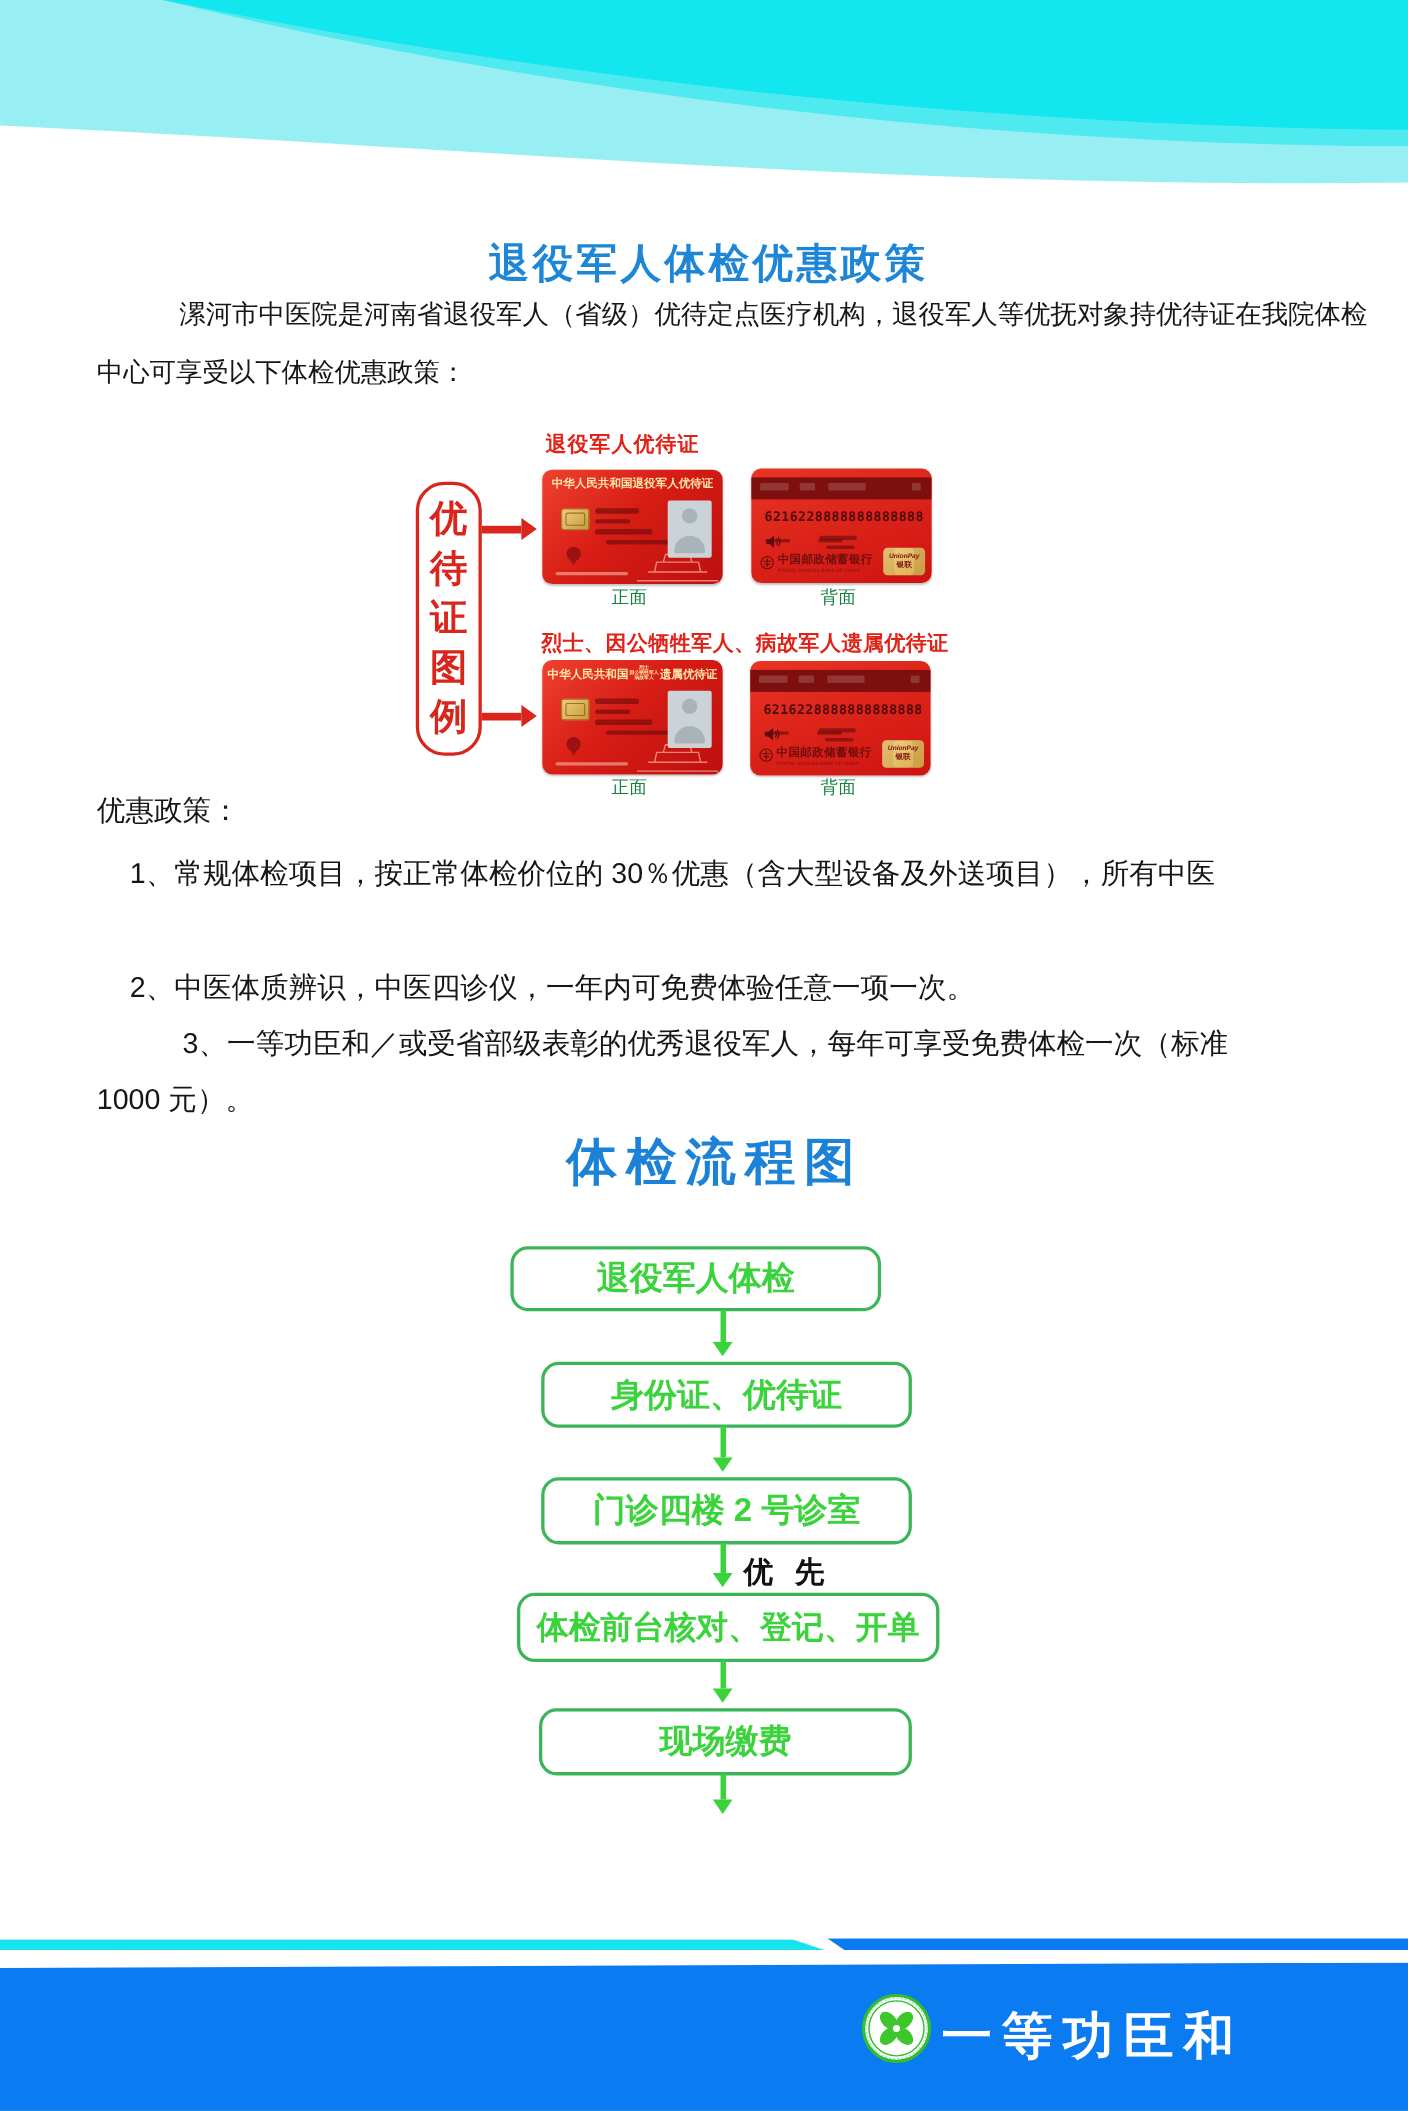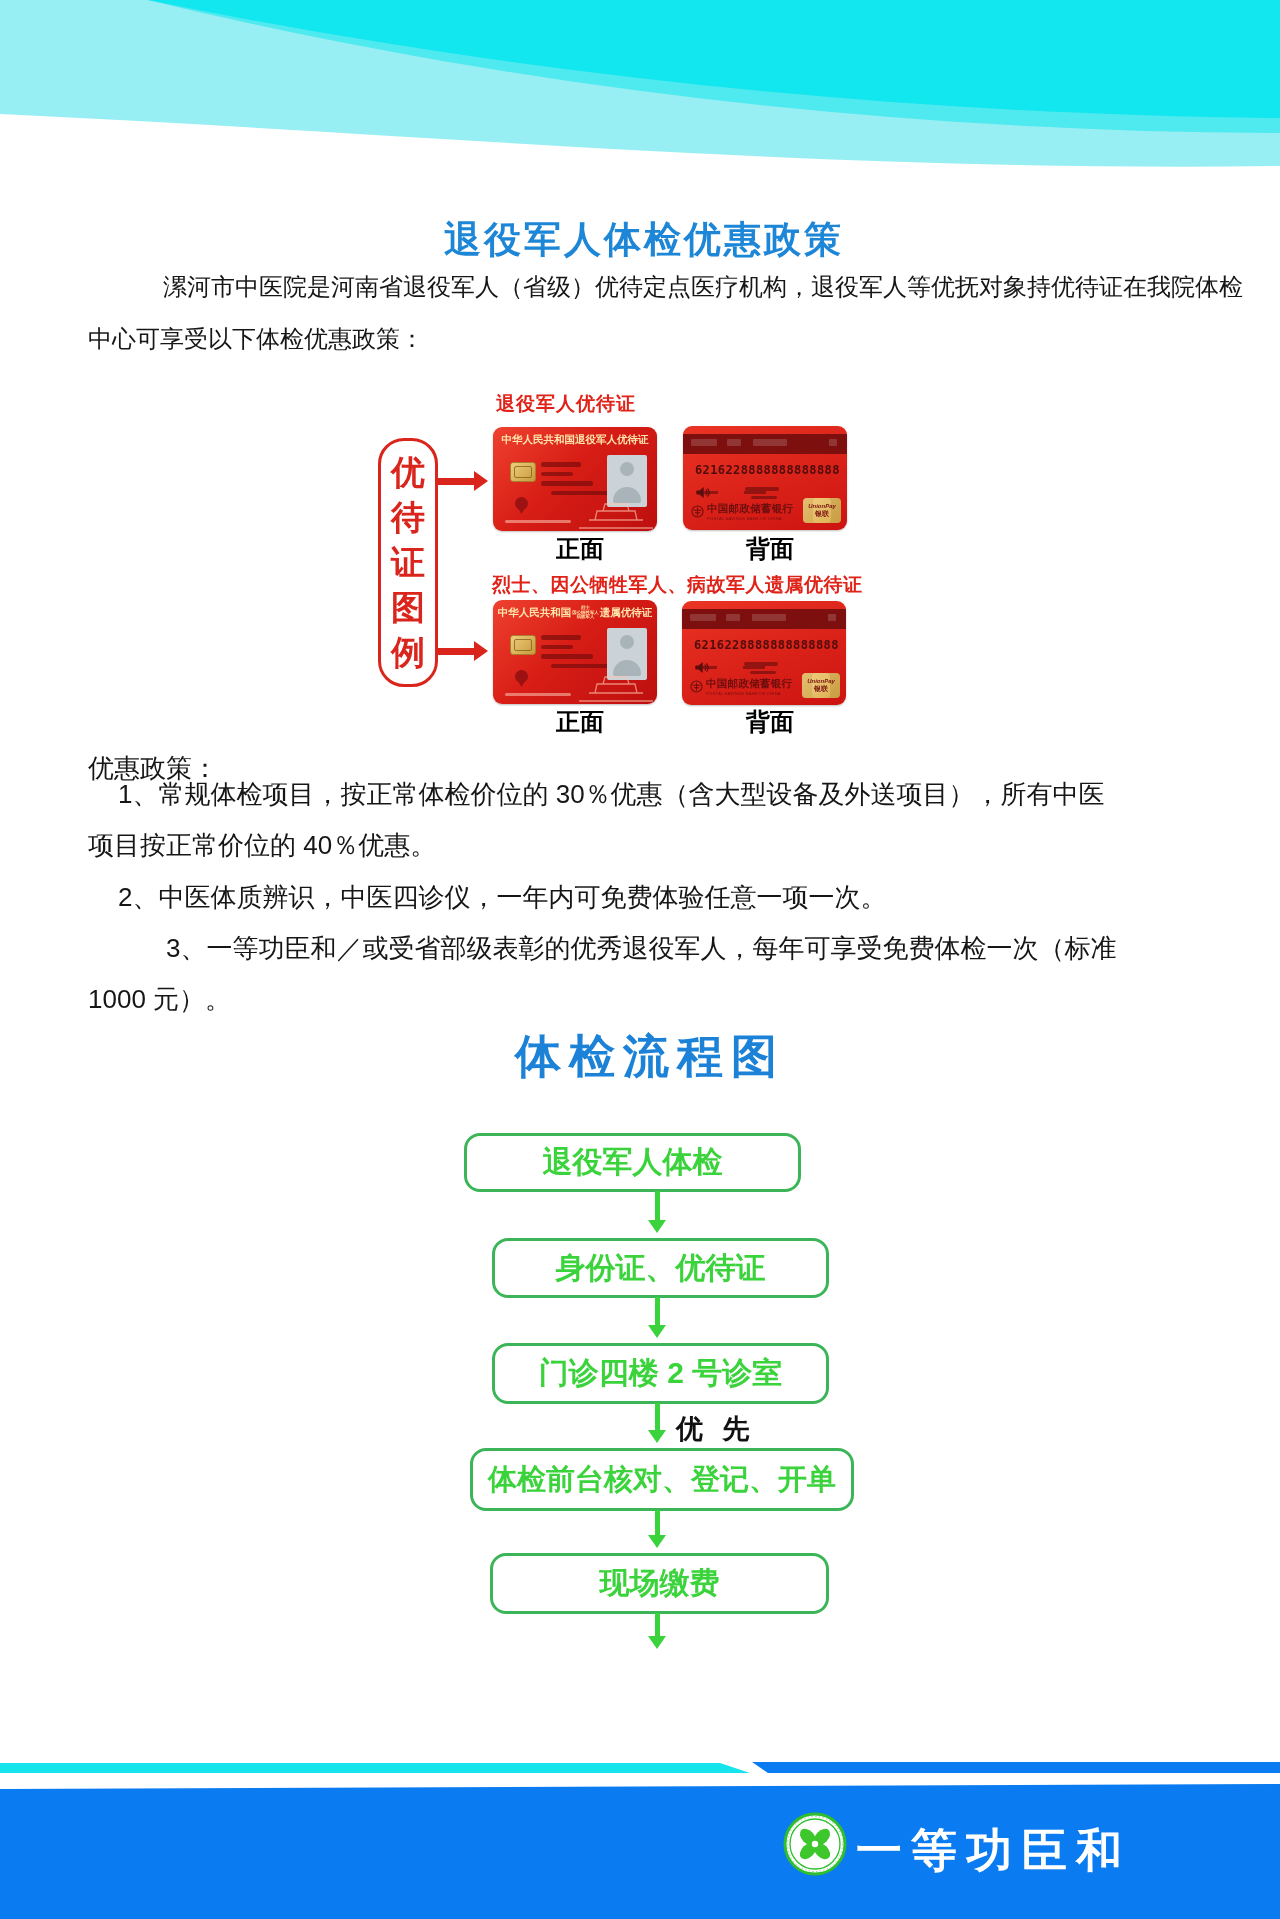--- a/index.html
+++ b/index.html
@@ -79,26 +79,26 @@
   .cb-bank{position:absolute;left:8px;bottom:9px;display:flex;align-items:center;}
   .cb-bank-cn{font-size:10.5px;font-weight:bold;color:#6e0e0e;white-space:nowrap;letter-spacing:0.3px;}
   .cb-bank-en{font-size:4.2px;color:rgba(110,14,14,.85);white-space:nowrap;letter-spacing:0.2px;}
   .postal-logo{margin-right:3px;}
   .unionpay{position:absolute;right:6px;bottom:7px;width:38px;height:25px;border-radius:4px;
     background:linear-gradient(135deg,#f2d084,#d8ad4e);display:flex;flex-direction:column;justify-content:center;align-items:center;
     box-shadow:inset -10px 0 0 rgba(160,110,30,.25), inset 10px 0 0 rgba(160,110,30,.18);}
   .up-en{font-size:6px;font-style:italic;font-weight:bold;color:#7a1212;line-height:7px;}
   .up-cn{font-size:7px;font-weight:bold;color:#7a1212;line-height:8px;}
 
-  .caption{position:absolute;font-size:24px;font-weight:700;color:#000000;}
+  .caption{position:absolute;font-size:16px;font-weight:400;color:#15803d;}
   .cap-f1{left:556px;top:533px;} .cap-b1{left:746px;top:533px;}
   .cap-f2{left:556px;top:706px;} .cap-b2{left:746px;top:706px;}
 
   
-  .pol-head{left:88px;top:751px;text-align:center;}
+  .pol-head{left:88px;top:719px;text-align:center;}
   .pol-1a{left:118px;top:777px;}
   .pol-1b{left:88px;top:828px;}
   .pol-2 {left:118px;top:880px;}
   .pol-3a{left:118px;top:931px;margin-left:48px;}
   .pol-3b{left:88px;top:982px;}
   .ptxt{font-size:26px;}
 
   
   .flow-heading{position:absolute;top:1026px;left:0;width:1300px;text-align:center;
     font-family:"Liberation Serif",serif;font-weight:bold;font-size:46px;color:#1b82d8;letter-spacing:8px;}
@@ -281,21 +281,20 @@
       <div class="up-en">UnionPay</div>
       <div class="up-cn">银联</div>
     </div>
   </div>
 
   <div class="caption cap-f2">正面</div>
   <div class="caption cap-b2">背面</div>
 
   <div class="txt ptxt pol-head">优惠政策：</div>
   <div class="txt ptxt pol-1a">1、常规体检项目，按正常体检价位的 30％优惠（含大型设备及外送项目），所有中医</div>
-  <div class="txt ptxt pol-1b">项目按正常价位的 40％优惠。</div>
   <div class="txt ptxt pol-2">2、中医体质辨识，中医四诊仪，一年内可免费体验任意一项一次。</div>
   <div class="txt ptxt pol-3a">3、一等功臣和／或受省部级表彰的优秀退役军人，每年可享受免费体检一次（标准</div>
   <div class="txt ptxt pol-3b">1000 元）。</div>
 
   <div class="flow-heading">体检流程图</div>
 
   <div class="fbox fbox1">退役军人体检</div>
   <div class="varrow va1">
       <i class="vshaft"></i>
       <i class="vhead"></i>

